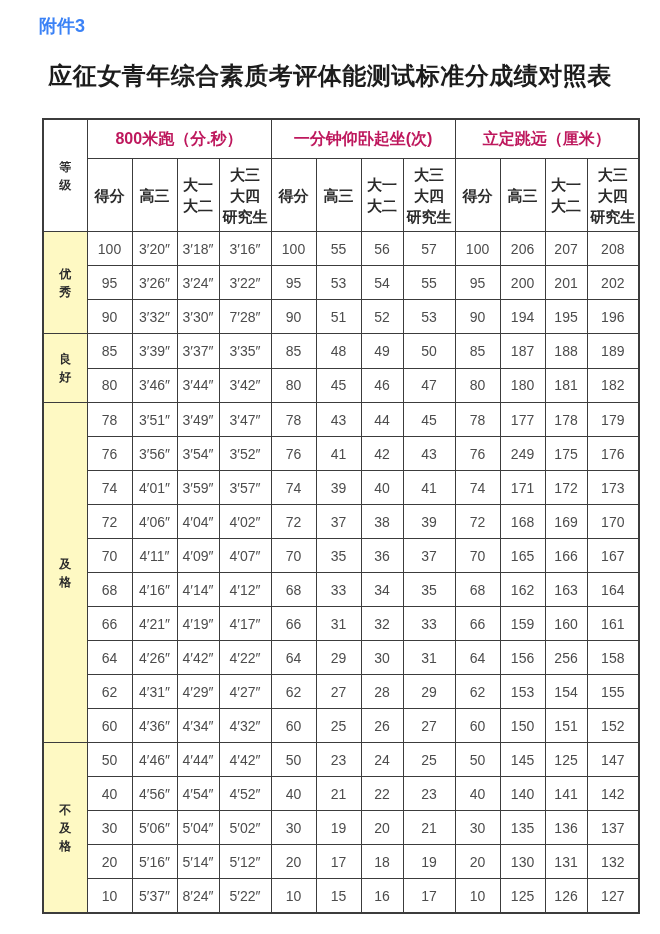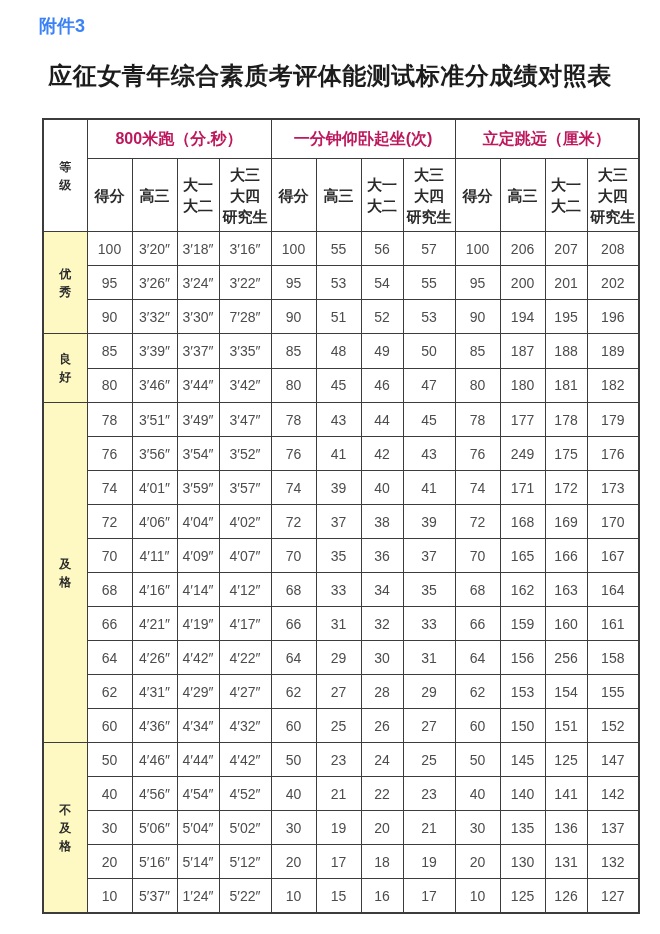--- a/index.html
+++ b/index.html
@@ -414,21 +414,21 @@
         <td class="data-cell">18</td>
         <td class="data-cell">19</td>
         <td class="data-cell">20</td>
         <td class="data-cell">130</td>
         <td class="data-cell">131</td>
         <td class="data-cell">132</td>
       </tr>
       <tr>
         <td class="data-cell">10</td>
         <td class="data-cell">5′37″</td>
-        <td class="data-cell">1′24″</td>
+        <td class="data-cell">8′24″</td>
         <td class="data-cell">5′22″</td>
         <td class="data-cell">10</td>
         <td class="data-cell">15</td>
         <td class="data-cell">16</td>
         <td class="data-cell">17</td>
         <td class="data-cell">10</td>
         <td class="data-cell">125</td>
         <td class="data-cell">126</td>
         <td class="data-cell">127</td>
       </tr>

